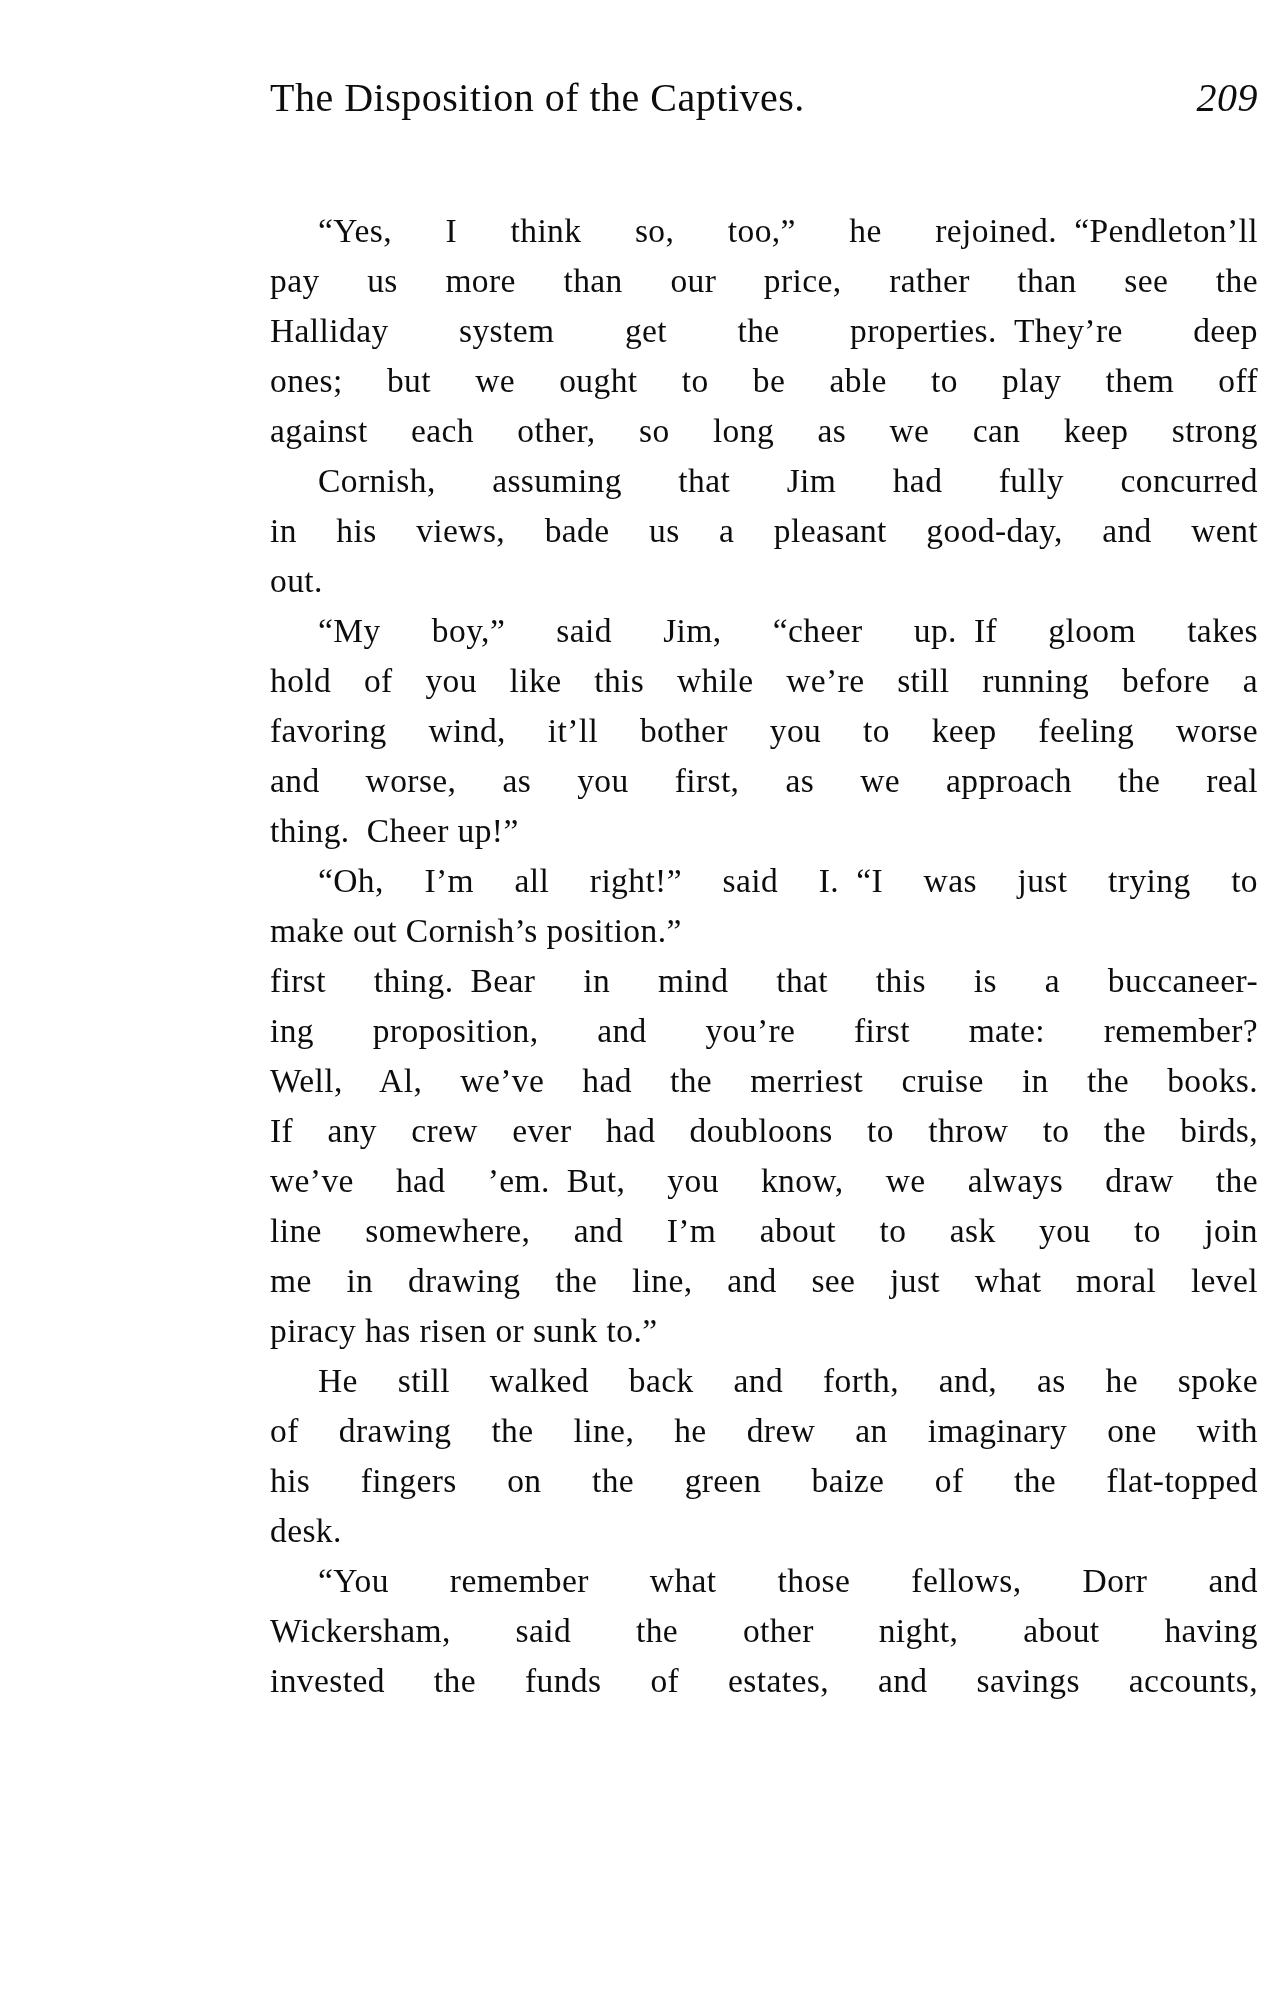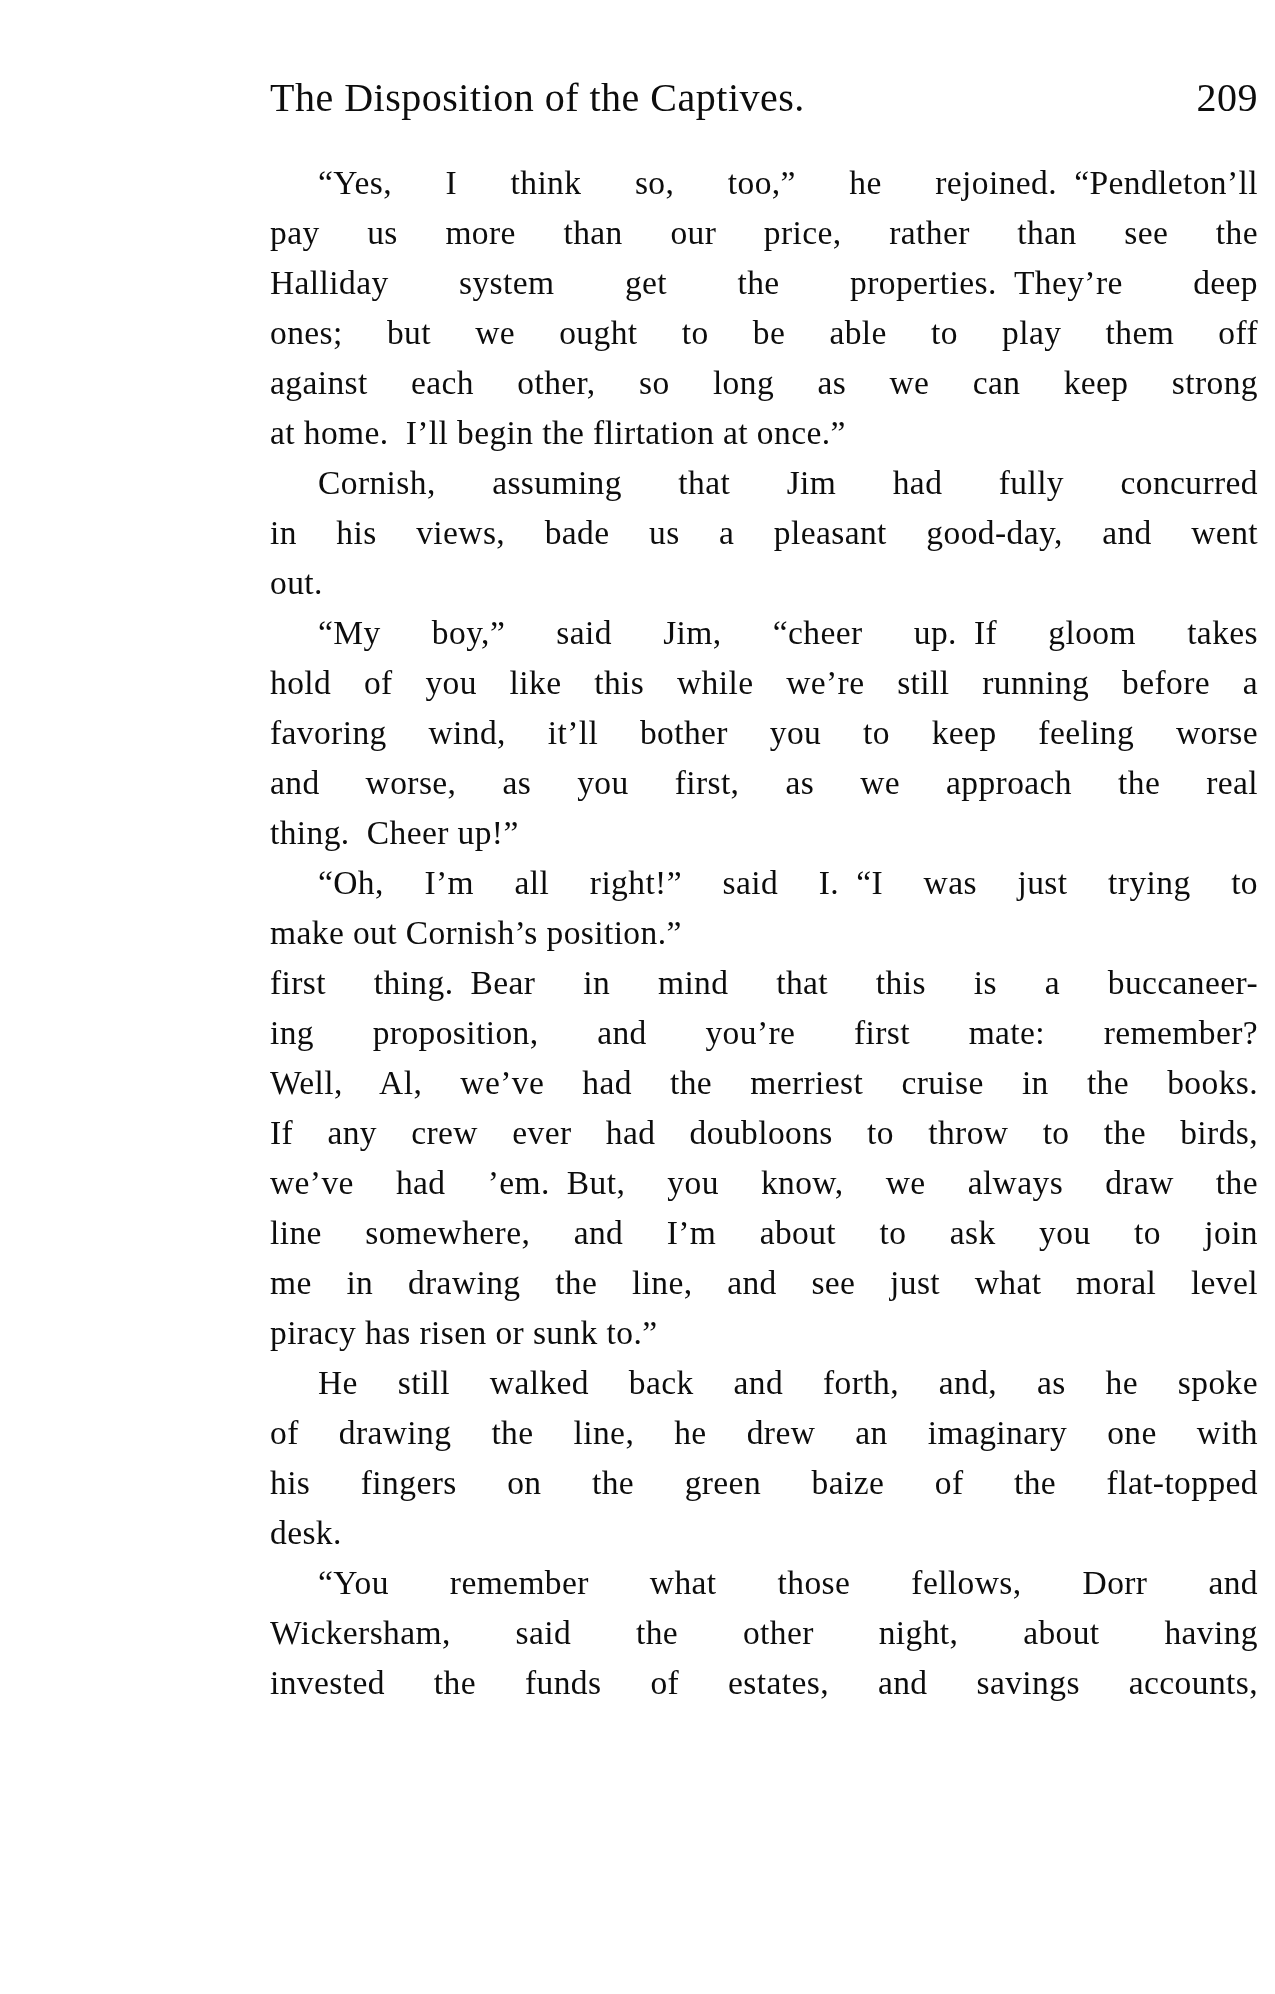--- a/index.html
+++ b/index.html
@@ -29,23 +29,24 @@
     height: 56px;
     letter-spacing: 0.5px;
     white-space: nowrap;
   }
   .folio {
     position: absolute;
     right: 0;
     top: 0;
     font-size: 40px;
     line-height: 56px;
+    font-style: italic;
   }
   .text-body {
-    margin-top: 32px;
+    margin-top: 80px;
     font-size: 33.5px;
     letter-spacing: 0.4px;
   }
   .para { margin: 0; padding: 0; }
   .ln {
     line-height: 50px;
     text-align: justify;
     text-align-last: justify;
     -moz-text-align-last: justify;
   }
@@ -67,21 +68,20 @@
   </div>
 
   <div class="text-body">
 
     <div class="para">
       <div class="ln ind">“Yes, I think so, too,” he rejoined. “Pendleton’ll</div>
       <div class="ln">pay us more than our price, rather than see the</div>
       <div class="ln">Halliday system get the properties. They’re deep</div>
       <div class="ln">ones; but we ought to be able to play them off</div>
       <div class="ln">against each other, so long as we can keep strong</div>
-      <div class="ln end">at home. I’ll begin the flirtation at once.”</div>
     </div>
 
     <div class="para">
       <div class="ln ind">Cornish, assuming that Jim had fully concurred</div>
       <div class="ln">in his views, bade us a pleasant good-day, and went</div>
       <div class="ln end">out.</div>
     </div>
 
     <div class="para">
       <div class="ln ind">“My boy,” said Jim, “cheer up. If gloom takes</div>

